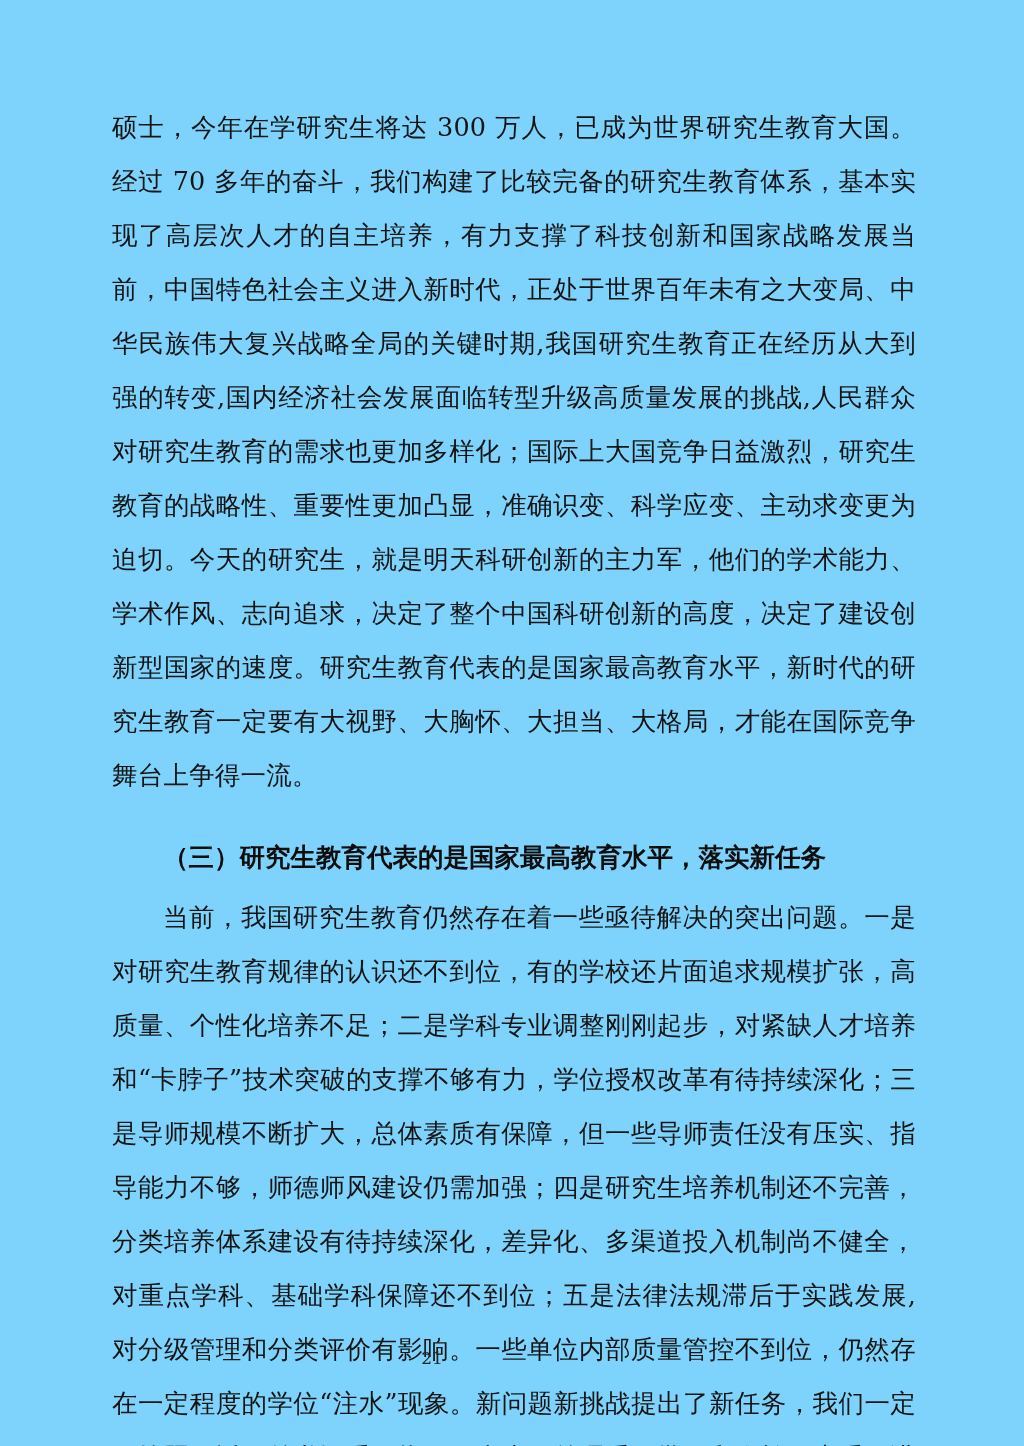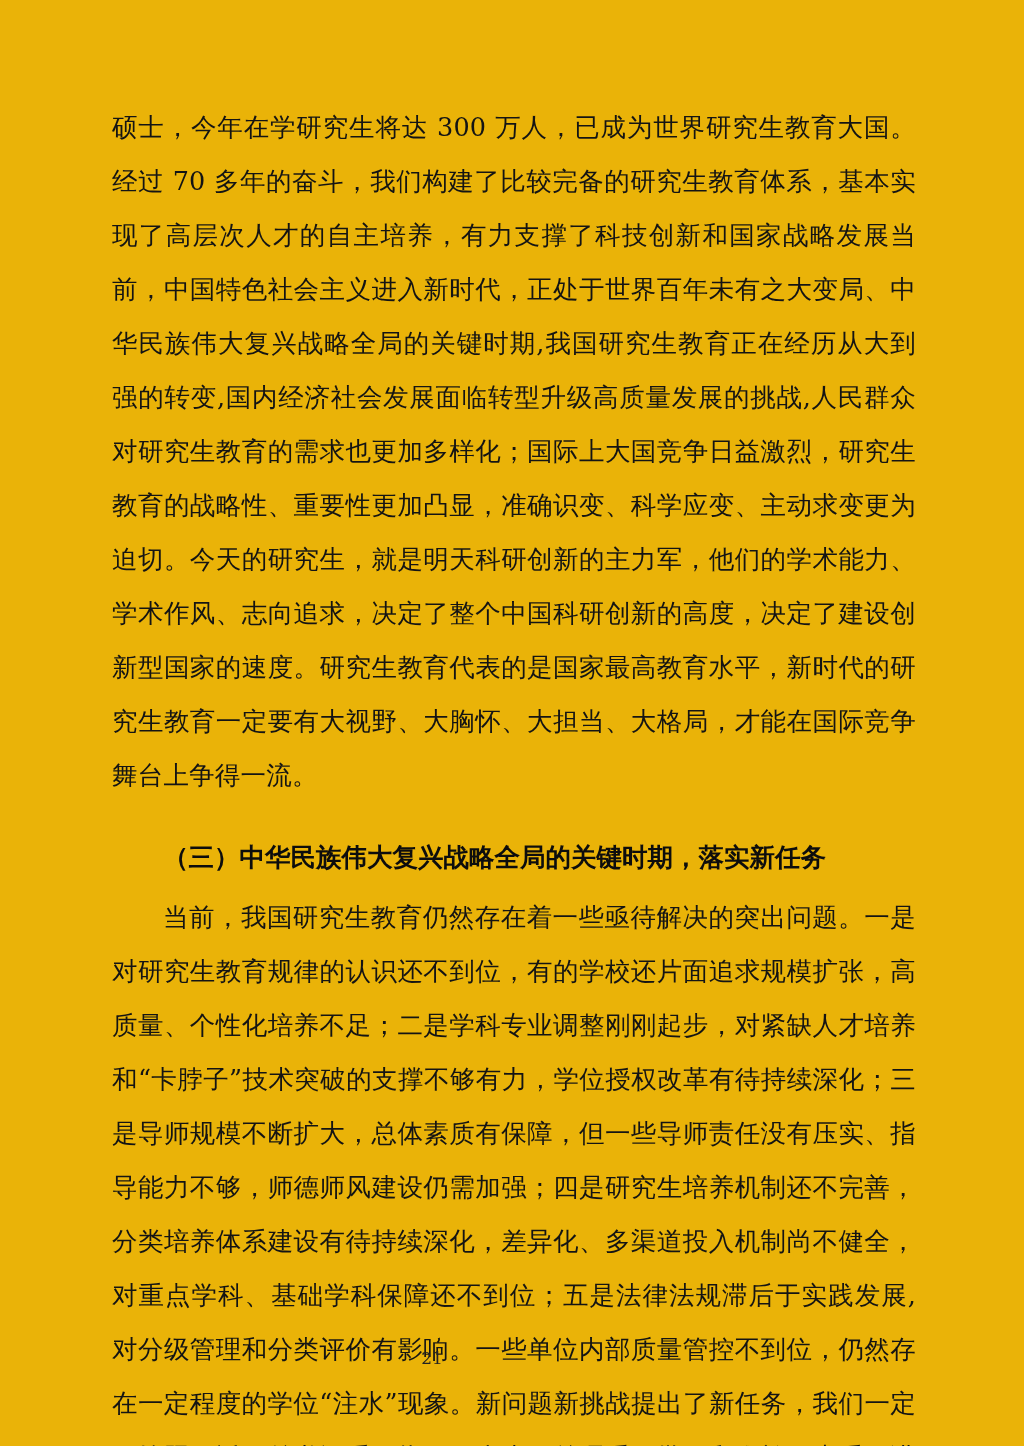--- a/index.html
+++ b/index.html
@@ -16,21 +16,21 @@
     overflow: hidden;
   }
   .page {
     position: absolute;
     top: 0;
     left: 0;
     width: 1024px;
     height: 1446px;
     box-sizing: border-box;
     padding: 100px 108px 60px 112px;
-    background: #eab308;
+    background: #7dd3fc;
   }
   .body-text {
     font-size: 25.5px;
     line-height: 54px;
     text-align: justify;
     text-justify: inter-ideograph;
     letter-spacing: 0.2px;
     color: #141414;
   }
   .para {
@@ -64,19 +64,19 @@
 </style>
 </head>
 <body>
 
 <div class="page">
 
   <p class="body-text para">硕士，今年在学研究生将达 300 万人，已成为世界研究生教育大国。经过 70 多年的奋斗，我们构建了比较完备的研究生教育体系，基本实现了高层次人才的自主培养，有力支撑了科技创新和国家战略发展当前，中国特色社会主义进入新时代，正处于世界百年未有之大变局、中华民族伟大复兴战略全局的关键时期,我国研究生教育正在经历从大到强的转变,国内经济社会发展面临转型升级高质量发展的挑战,人民群众对研究生教育的需求也更加多样化；国际上大国竞争日益激烈，研究生教育的战略性、重要性更加凸显，准确识变、科学应变、主动求变更为迫切。今天的研究生，就是明天科研创新的主力军，他们的学术能力、学术作风、志向追求，决定了整个中国科研创新的高度，决定了建设创新型国家的速度。研究生教育代表的是国家最高教育水平，新时代的研究生教育一定要有大视野、大胸怀、大担当、大格局，才能在国际竞争舞台上争得一流。</p>
 
   <div class="spacer-small"></div>
 
-  <h2 class="heading">（三）中华民族伟大复兴战略全局的关键时期，落实新任务</h2>
+  <h2 class="heading">（三）研究生教育代表的是国家最高教育水平，落实新任务</h2>
 
   <p class="body-text para indent">当前，我国研究生教育仍然存在着一些亟待解决的突出问题。一是对研究生教育规律的认识还不到位，有的学校还片面追求规模扩张，高质量、个性化培养不足；二是学科专业调整刚刚起步，对紧缺人才培养和“卡脖子”技术突破的支撑不够有力，学位授权改革有待持续深化；三是导师规模不断扩大，总体素质有保障，但一些导师责任没有压实、指导能力不够，师德师风建设仍需加强；四是研究生培养机制还不完善，分类培养体系建设有待持续深化，差异化、多渠道投入机制尚不健全，对重点学科、基础学科保障还不到位；五是法律法规滞后于实践发展,对分级管理和分类评价有影响。一些单位内部质量管控不到位，仍然存在一定程度的学位“注水”现象。新问题新挑战提出了新任务，我们一定要按照习近平总书记重要指示、李克强总理重要批示和春兰同志重要讲话要求进一步增强责任感紧迫感，推动研究生教育</p>
 
 </div>
 
 <div class="page-number">21</div>
 
 </body></html>

